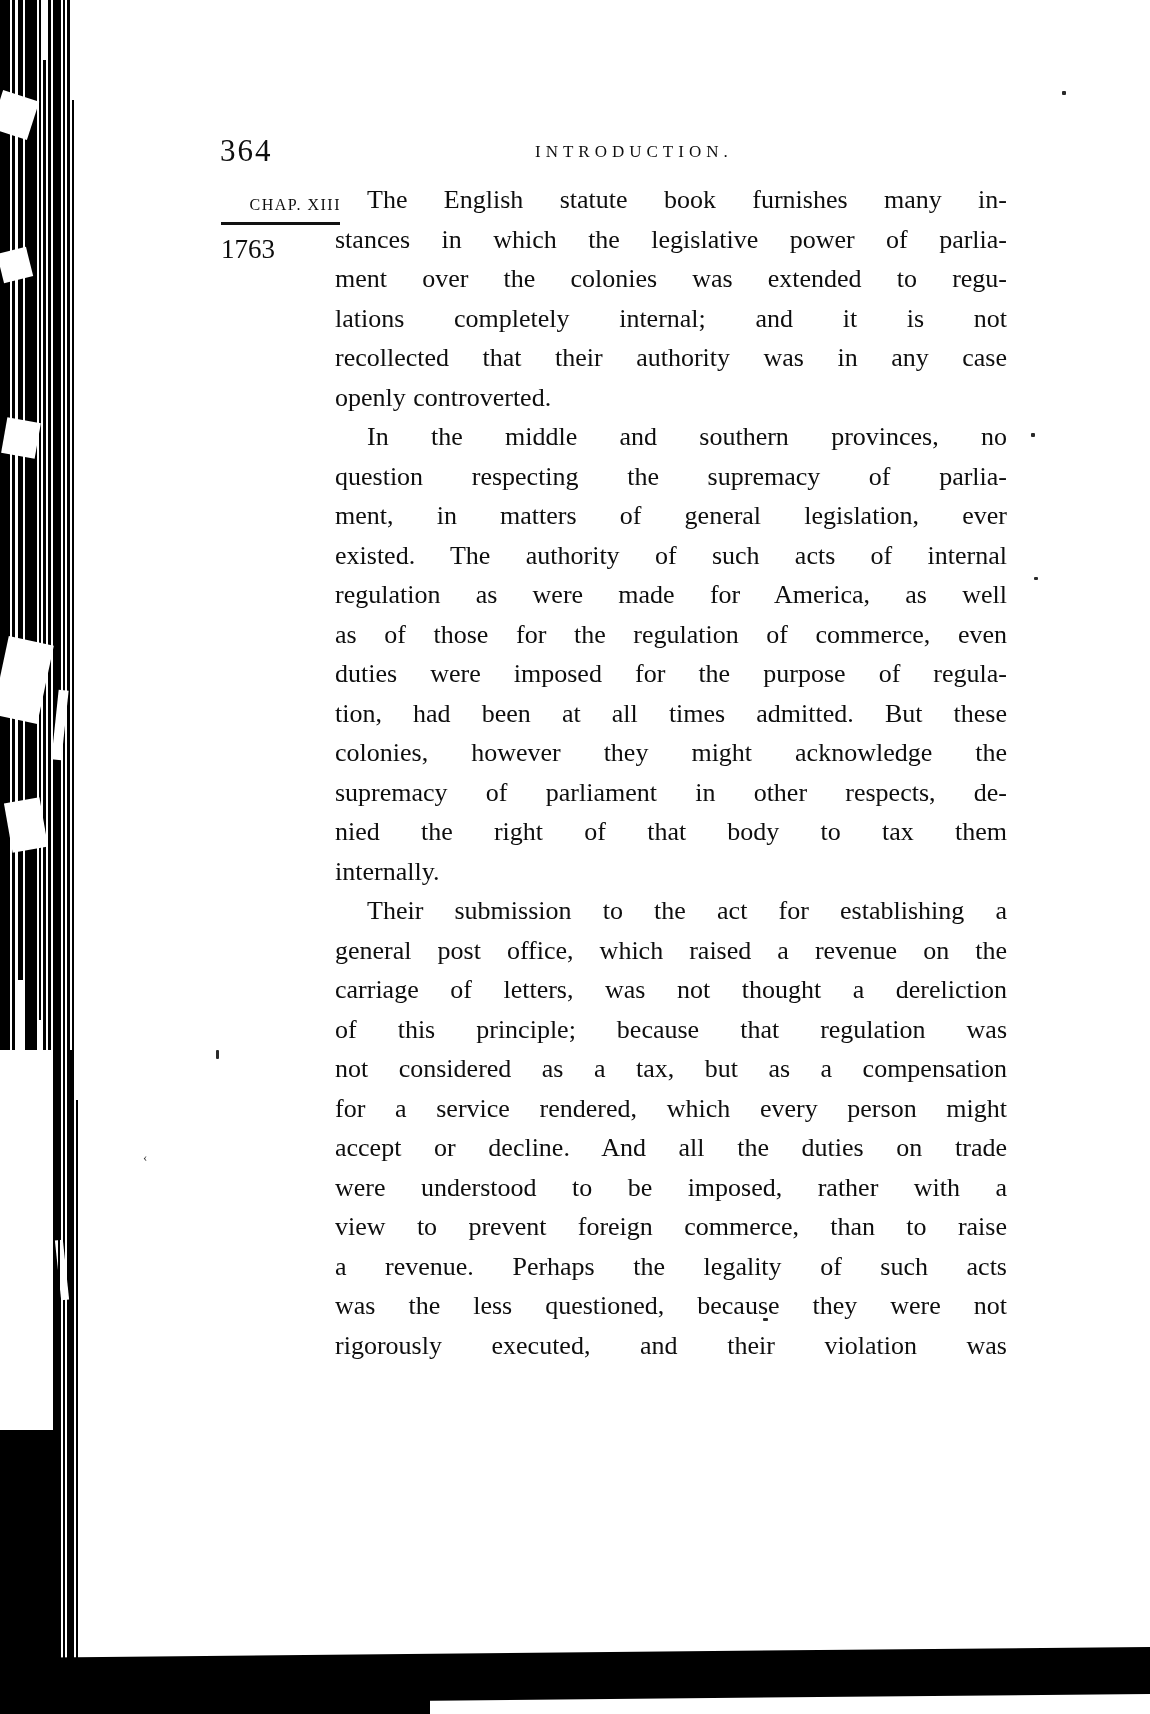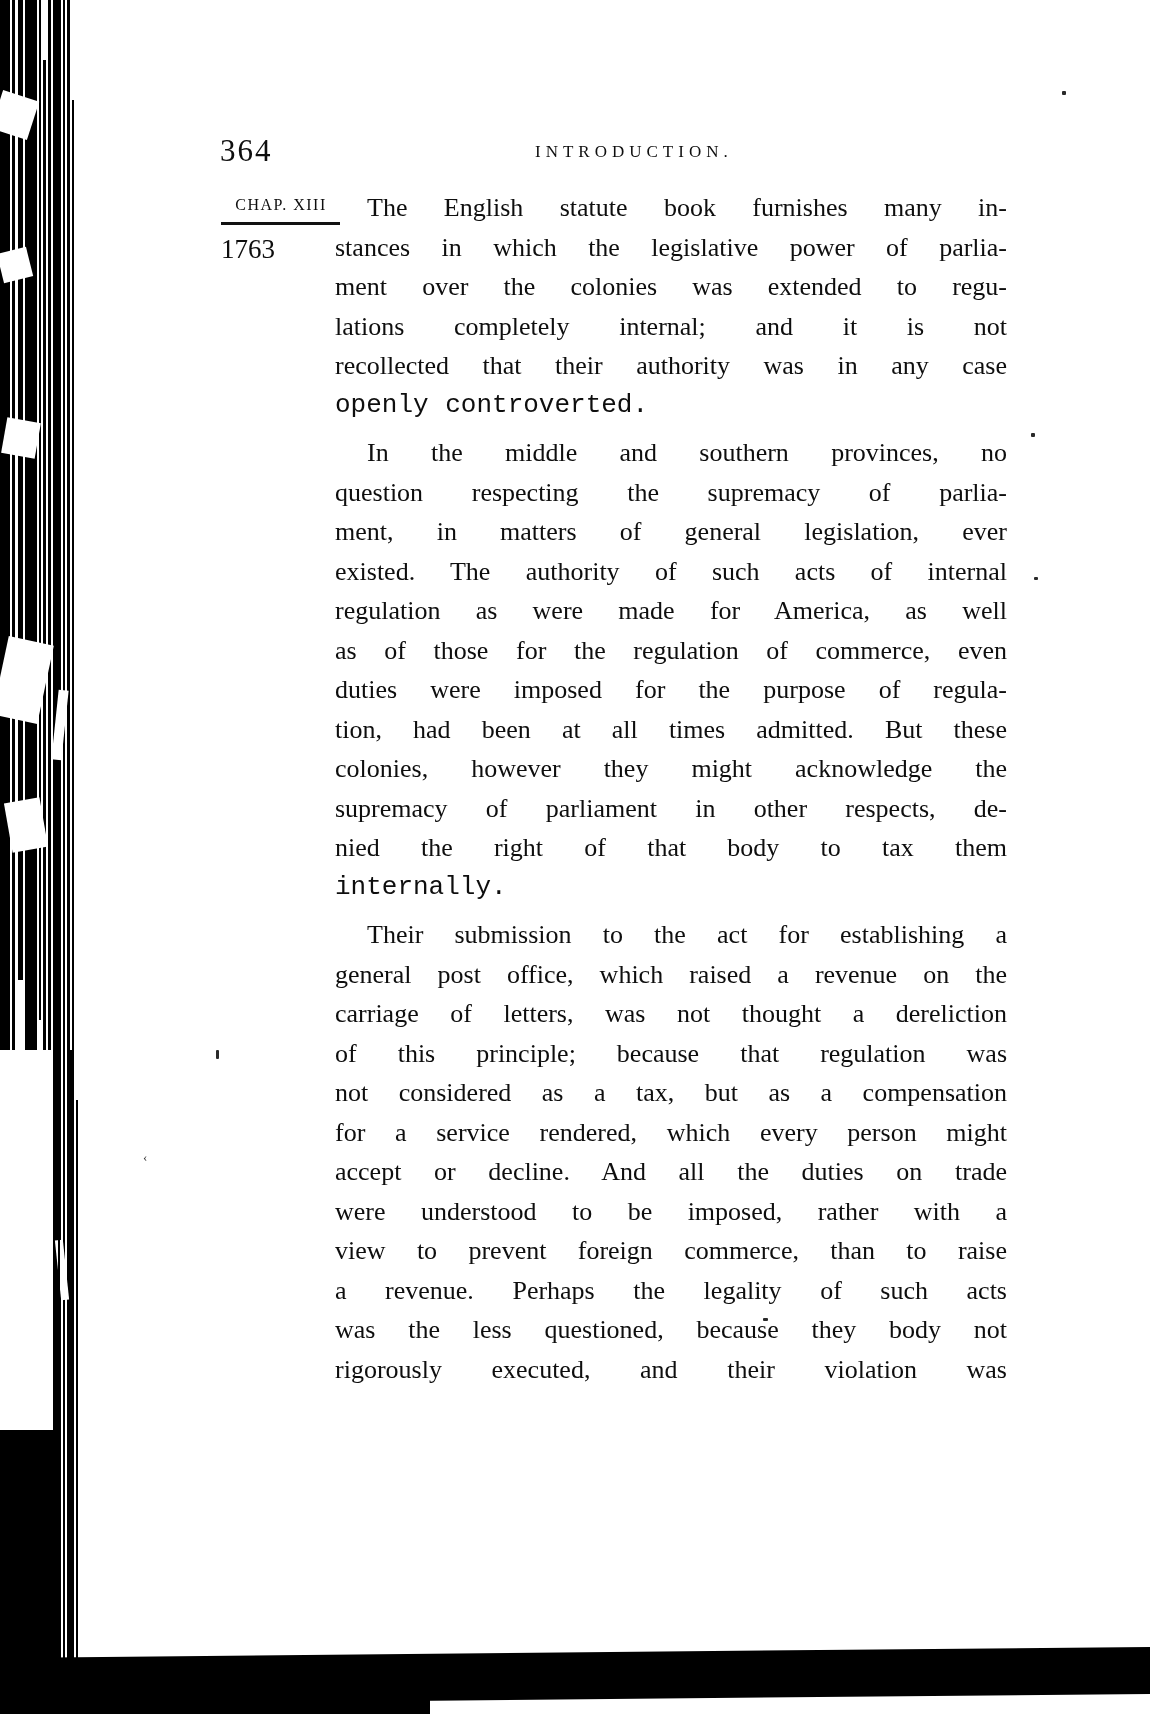--- a/index.html
+++ b/index.html
@@ -33,21 +33,21 @@
     font-size:31px; letter-spacing:2px;
   }
   .running-head {
     position:absolute; left:535px; top:142px;
     font-size:17px; letter-spacing:5px;
   }
 
   
   .margin-chapter {
     position:absolute; left:221px; top:196px; width:120px;
-    font-size:16px; letter-spacing:1.5px; text-align:center;
+    font-size:16px; letter-spacing:1.5px; text-align:right;
     white-space:nowrap;
   }
   .margin-rule {
     position:absolute; left:221px; top:222px;
     width:119px; height:3px; background:#111;
   }
   .margin-year {
     position:absolute; left:221px; top:234px; width:119px;
     font-size:27px; 
   }
@@ -55,22 +55,22 @@
   
   .body-text {
     position:absolute; left:335px; top:180px;
     width:672px;
     font-size:26px;
     line-height:39.5px;
     word-spacing:1px;
   }
   .para { margin:0; }
   .line { text-align:justify; text-align-last:justify; white-space:normal; }
-  .line.first { text-indent:32px;margin-top:8px; }
-  .line.endline { text-align-last:left;font-family:Liberation Mono, monospace; }
+  .line.first { text-indent:32px; }
+  .line.endline { text-align-last:left; }
 </style>
 </head>
 <body>
 
 <div class="page">
 
   <div>
 
     <div class="artifact" style="left:0;top:0;width:10px;height:1050px;"></div>
     <div class="artifact" style="left:12px;top:0;width:3px;height:1050px;"></div>
@@ -147,18 +147,18 @@
         <div class="line first">Their submission to the act for establishing a</div>
         <div class="line">general post office, which raised a revenue on the</div>
         <div class="line">carriage of letters, was not thought a dereliction</div>
         <div class="line">of this principle; because that regulation was</div>
         <div class="line">not considered as a tax, but as a compensation</div>
         <div class="line">for a service rendered, which every person might</div>
         <div class="line">accept or decline.  And all the duties on trade</div>
         <div class="line">were understood to be imposed, rather with a</div>
         <div class="line">view to prevent foreign commerce, than to raise</div>
         <div class="line">a revenue.  Perhaps the legality of such acts</div>
-        <div class="line">was the less questioned, because they body not</div>
+        <div class="line">was the less questioned, because they were not</div>
         <div class="line">rigorously executed, and their violation was</div>
       </div>
     </div>
 
 </div>
 
 </body></html>

